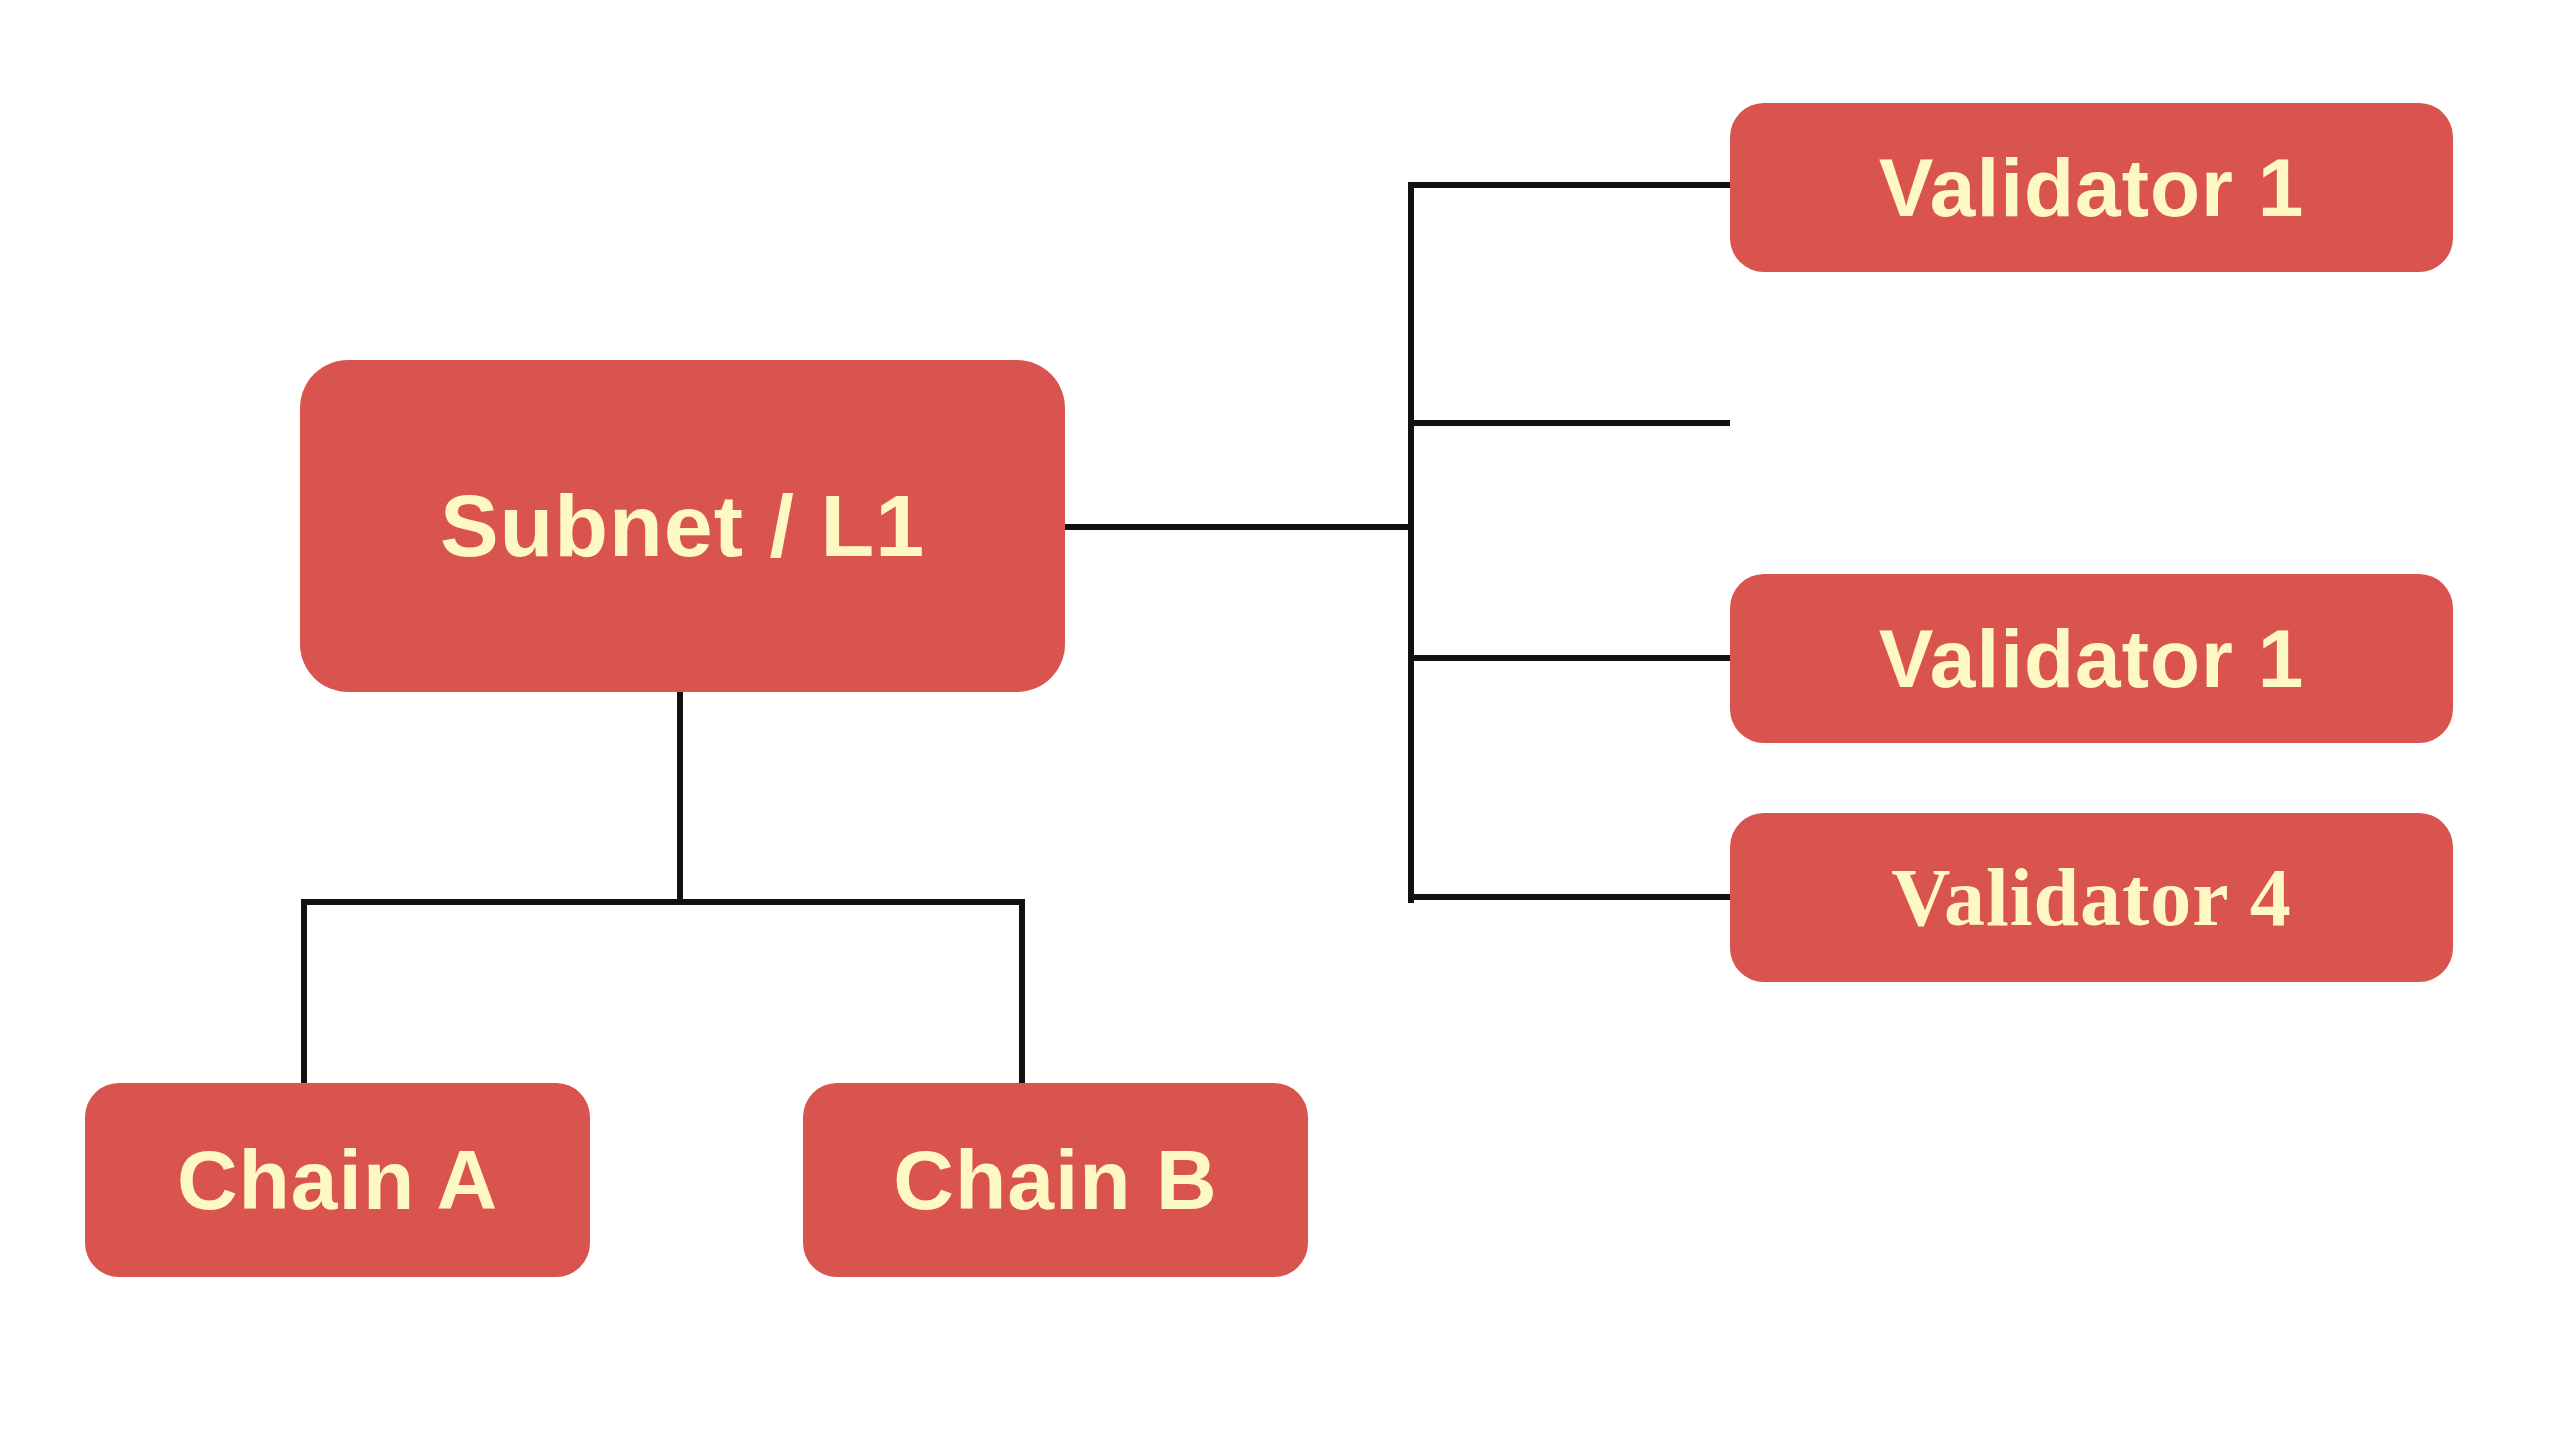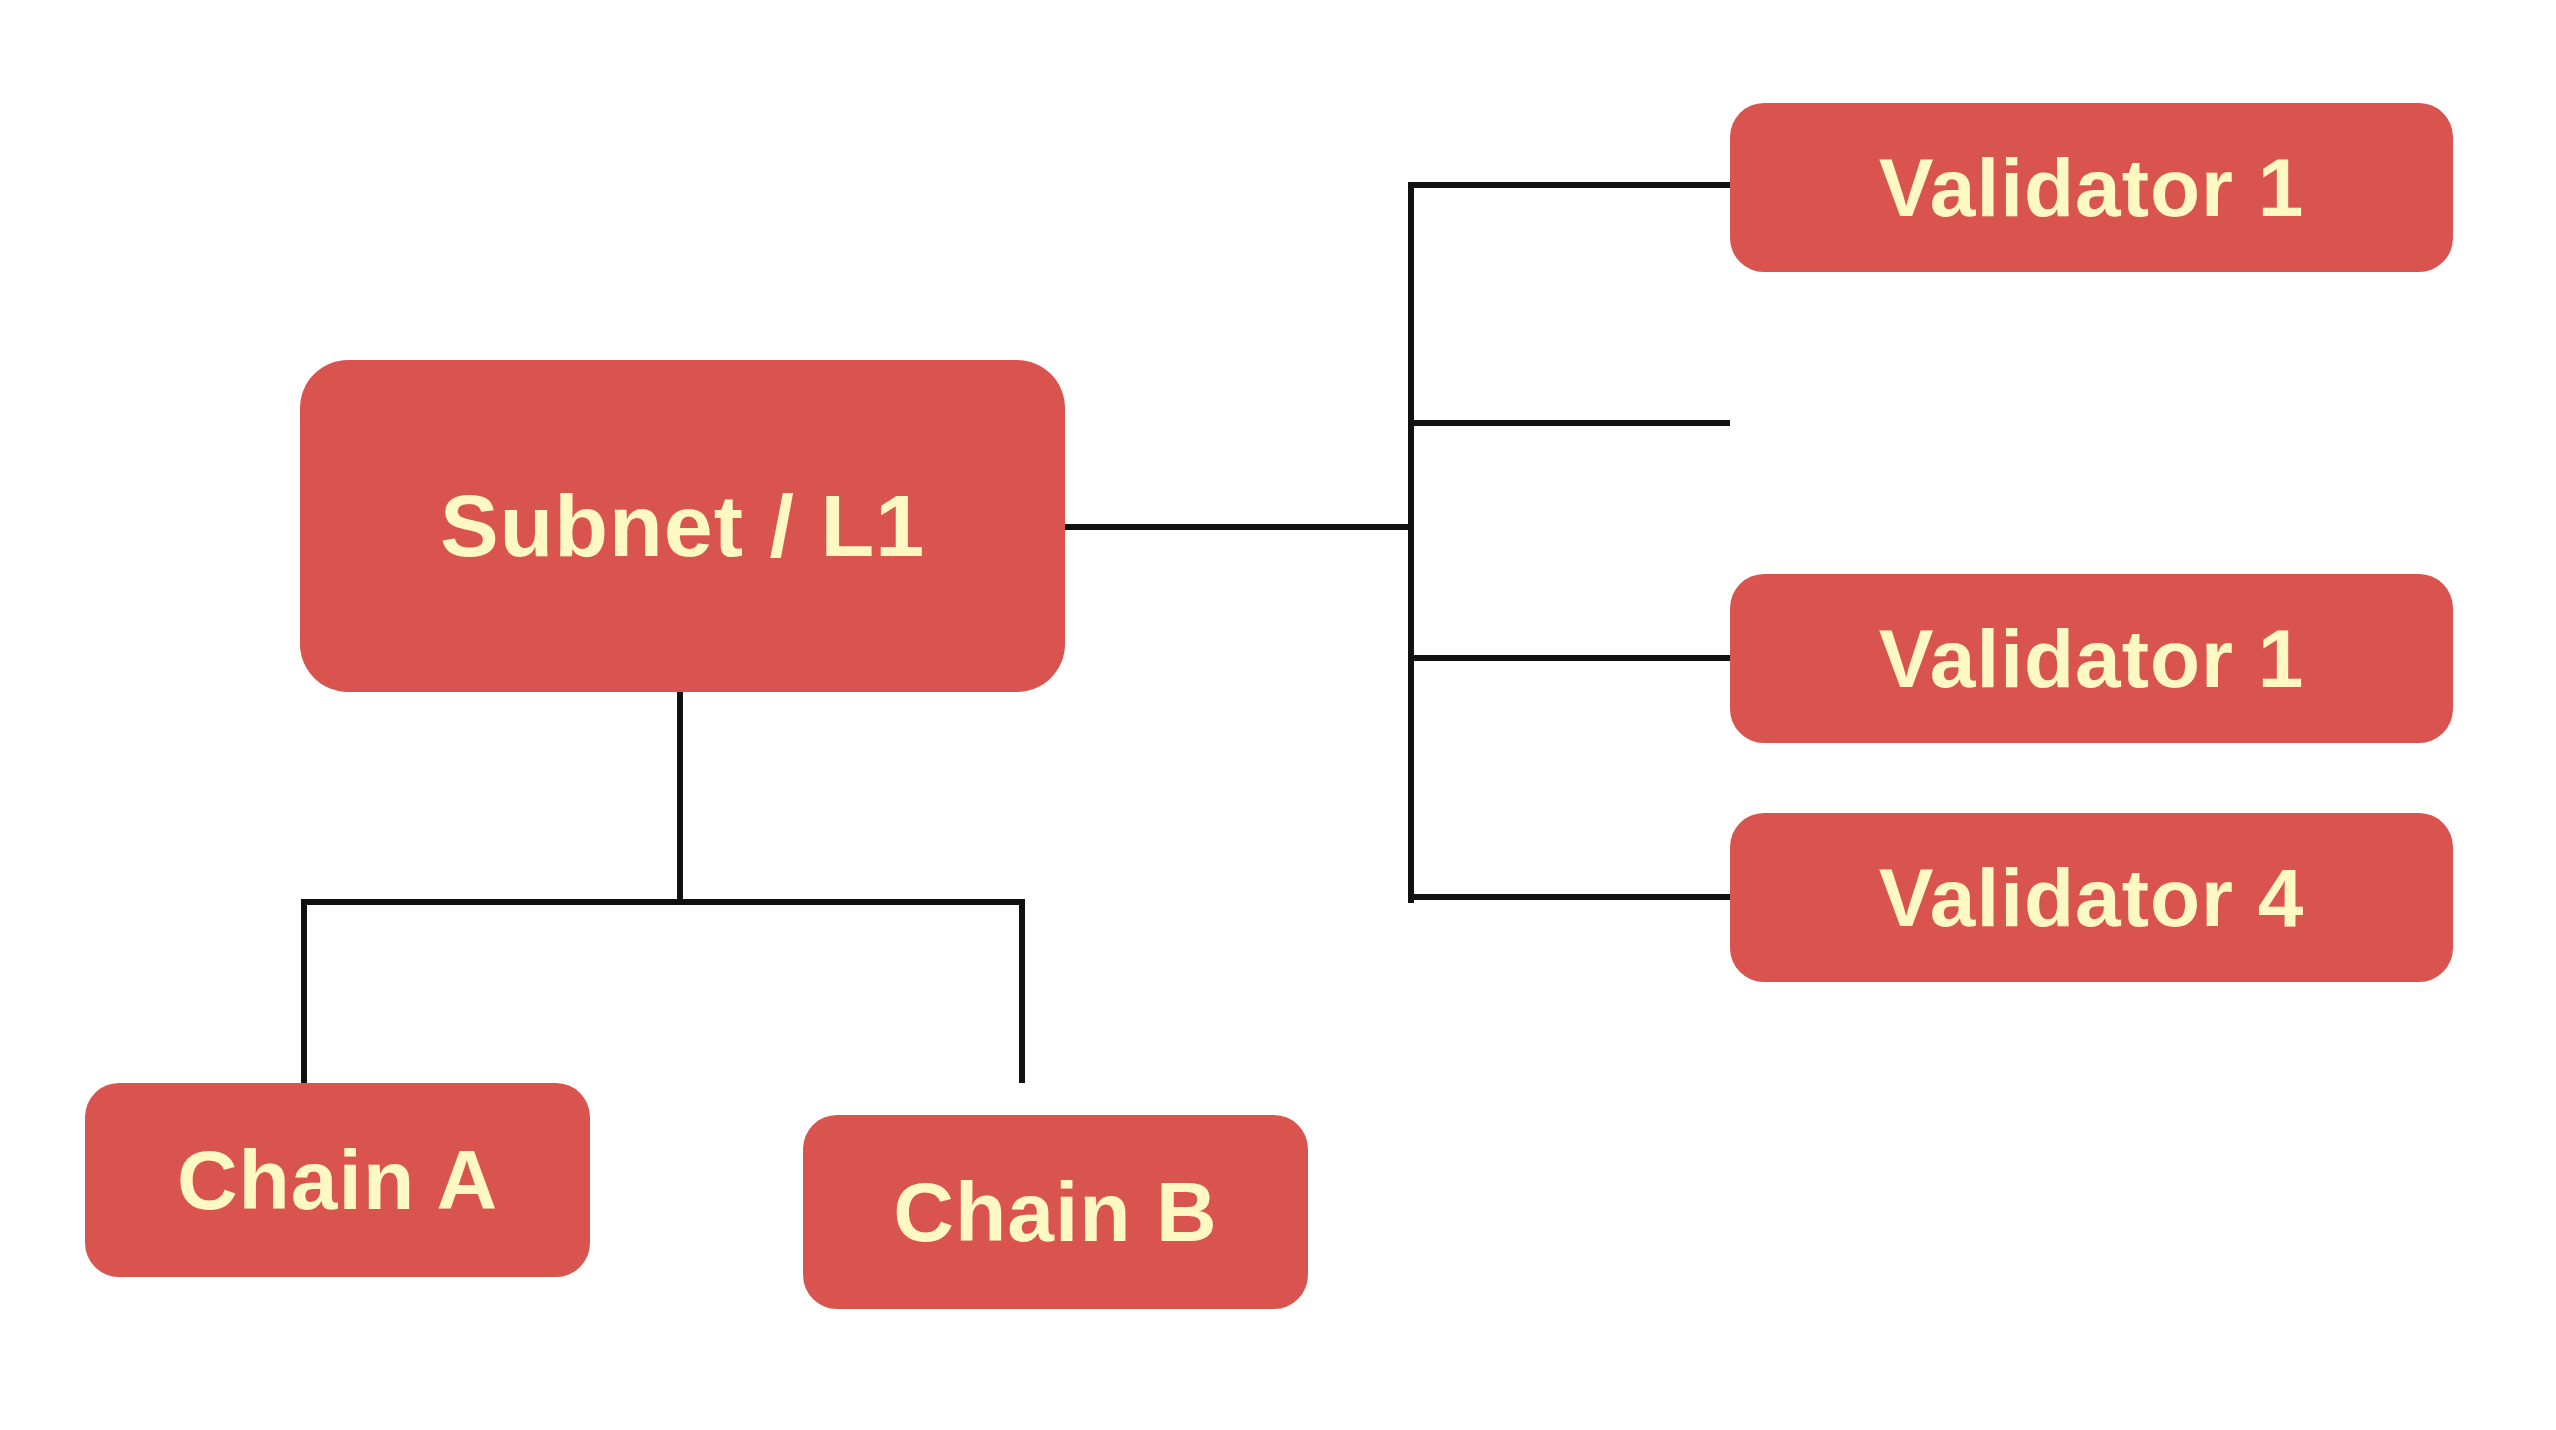--- a/index.html
+++ b/index.html
@@ -35,29 +35,29 @@
   }
   .node.validator {
     left: 1730px;
     width: 723px; height: 169px;
     border-radius: 34px;
     font-size: 82px;
   }
   #v1 { top: 103px; }
   #v2 { top: 339px; }
   #v3 { top: 574px; }
-  #v4 { top: 813px; }
+  #v4 { top: 813px; font-family: Liberation Serif, serif; }
   .node.chain {
     top: 1083px;
     width: 505px; height: 194px;
     border-radius: 34px;
     font-size: 84px;
   }
   #chainA { left: 85px; }
-  #chainB { left: 803px; margin-top: 32px; }
+  #chainB { left: 803px; }
   .line {
     position: absolute;
     background: #111111;
   }
   
   #ln-root-down   { left: 677px;  top: 692px;  width: 6px;   height: 213px; }
   
   #ln-chain-tee   { left: 301px;  top: 899px;  width: 724px; height: 6px; }
   
   #ln-chainA-drop { left: 301px;  top: 899px;  width: 6px;   height: 184px; }

